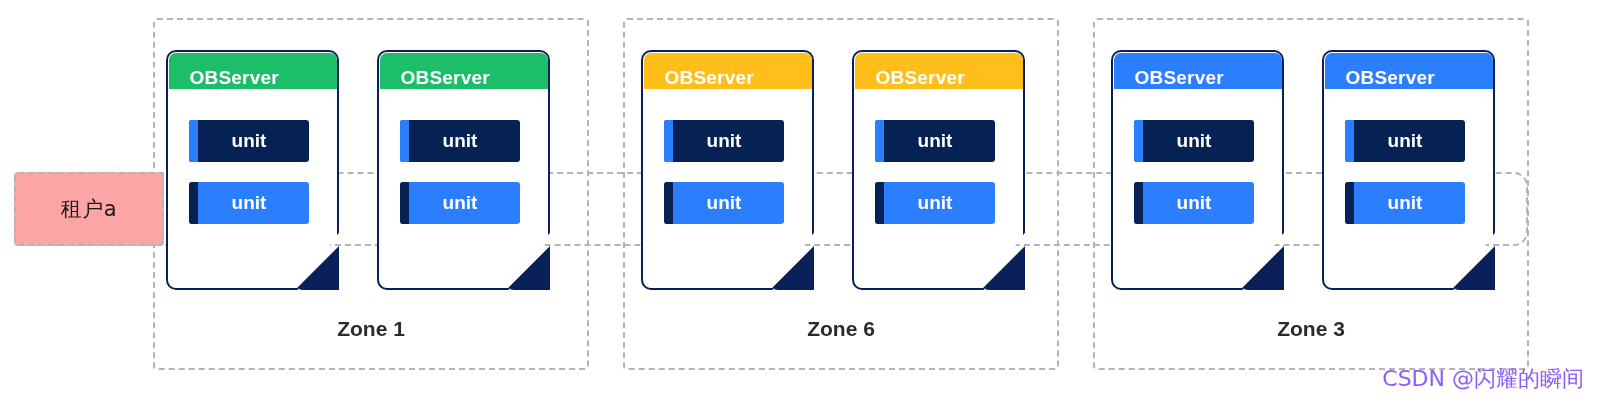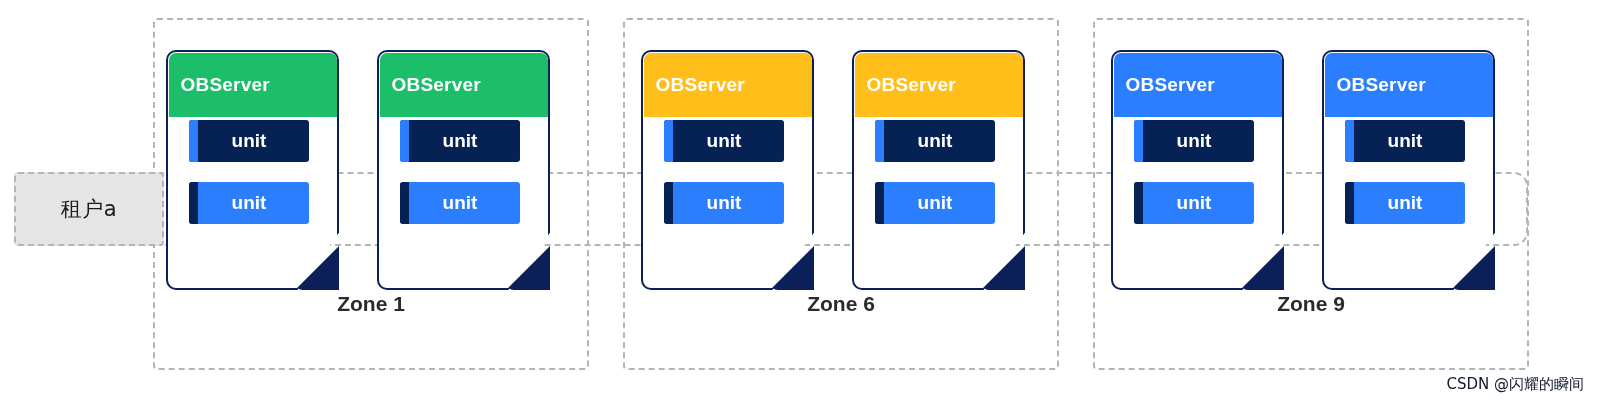--- a/index.html
+++ b/index.html
@@ -38,21 +38,21 @@
     left: 14px;
     top: 172px;
     width: 150px;
     height: 74px;
     border: 2px dashed #b0b4bb;
     border-radius: 4px;
     box-sizing: border-box;
     display: flex;
     align-items: center;
     justify-content: center;
-    background: #e5e5e5;
+    background: #fca5a5;
     z-index: 4;
   }
   .tenant-label-text {
     font-size: 21px;
     color: #1a1a1a;
     letter-spacing: 0.5px;
     font-family: "DejaVu Sans", "Liberation Sans", sans-serif;
   }
 
   
@@ -63,21 +63,21 @@
     border: 2px dashed #b0b4bb;
     border-radius: 4px;
     box-sizing: border-box;
     background: transparent;
     z-index: 2;
   }
   .zone-label {
     position: absolute;
     left: 0;
     right: 0;
-    bottom: 52px;
+    bottom: 27px;
     text-align: center;
     font-size: 21px;
     font-weight: 700;
     color: #2b2b2b;
     z-index: 6;
     margin-top: 29px;
   }
 
   #zone-1 { left: 153px;  width: 436px; }
   #zone-2 { left: 623px;  width: 436px; }
@@ -99,25 +99,25 @@
     border-radius: 10px 10px 0 10px;
     box-sizing: border-box;
     
     clip-path: polygon(0 0, 100% 0, 100% 76%, 76% 100%, 0 100%);
   }
   .card-header {
     position: absolute;
     left: 2.5px;
     right: 2.5px;
     top: 2.5px;
-    height: 64px;
+    height: 36px;
     border-radius: 7px 7px 0 0;
     display: flex;
-    align-items: center;
-    padding-left: 12px;
+    align-items: flex-end;
+    padding-left: 21px;
     box-sizing: border-box;
     z-index: 2;
   }
   .card-header-title {
     color: #ffffff;
     font-size: 19px;
     font-weight: 700;
     letter-spacing: 0.2px;
   }
   
@@ -165,42 +165,42 @@
   .unit.light .unit-accent { background: #062254; }
 
   
   .card-a { left: 13px; }
 
   
   .watermark {
     position: absolute;
     right: 16px;
     bottom: 6px;
-    font-size: 15px;
-    color: #0f172a;
+    font-size: 22px;
+    color: #8b5cf6;
     z-index: 10;
     font-family: "DejaVu Sans", "Liberation Sans", sans-serif;
     white-space: nowrap;
   }
 </style>
 </head>
 <body>
 
 <div id="diagram">
 
   <div class="tenant-band"></div>
 
   <div class="zone" id="zone-1">
     <div class="zone-label">Zone 1</div>
   </div>
   <div class="zone" id="zone-2">
     <div class="zone-label">Zone 6</div>
   </div>
   <div class="zone" id="zone-3">
-    <div class="zone-label">Zone 9</div>
+    <div class="zone-label">Zone 3</div>
   </div>
 
   <div class="observer-card card-a" style="left:166px;">
     <div class="card-body"></div>
     <div class="card-header" style="background: rgb(29, 190, 105);">
       <span class="card-header-title">OBServer</span>
     </div>
     <div class="unit dark">
       <span class="unit-accent"></span>
       <span class="unit-label">unit</span>

